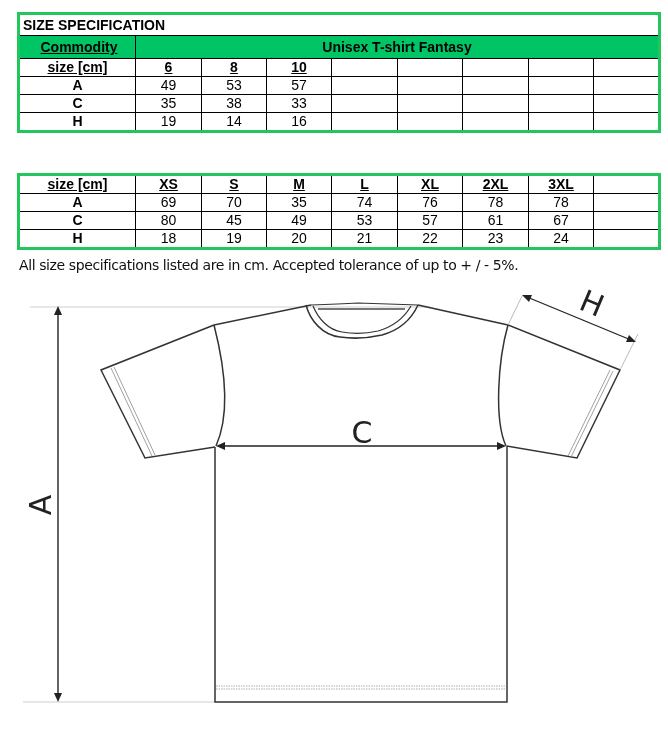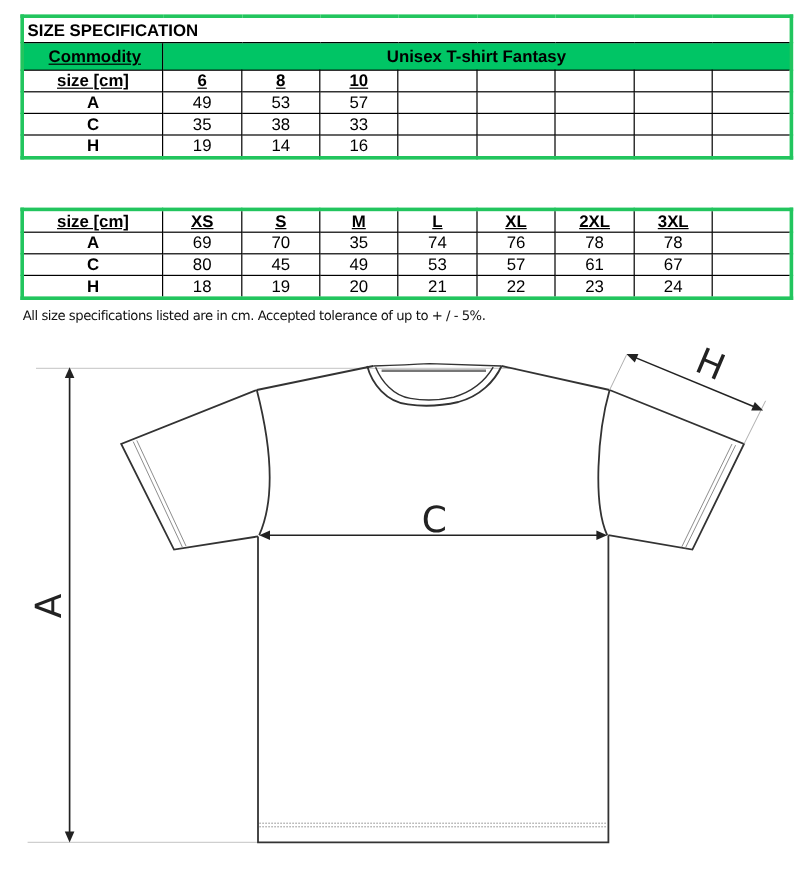--- a/index.html
+++ b/index.html
@@ -11,21 +11,21 @@
                     font-size: 14px; line-height: 17px; height: 17px; overflow: hidden; white-space: nowrap; }
     #t1 { top: 12px; width: 644px; }
     #t2 { top: 173px; width: 644px; }
     td.hdr { font-weight: bold; text-decoration: underline; }
     td.lbl { font-weight: bold; }
     td.title { text-align: left !important; font-weight: bold; padding-left: 3px !important;
                height: 20px !important; line-height: 20px !important; font-size: 14px; }
     td.green { background: #00c565; font-weight: bold; font-size: 15px;
                height: 22px !important; line-height: 22px !important; }
     td.green.left { text-align: center; padding-left: 3px; text-decoration: underline; }
-    .note { position: absolute; left: 19px; top: 257px; font-size: 11px;
+    .note { position: absolute; left: 19px; top: 257px; font-size: 14px;
             font-family: "DejaVu Sans", sans-serif; letter-spacing: -0.4px; color: #111; }
     svg.shirt { position: absolute; left: 0; top: 270px; }
   </style>
 </head>
 <body>
 
 <table id="t1" class="spec">
   <colgroup>
     <col style="width:117px">
       <col style="width:66px">

